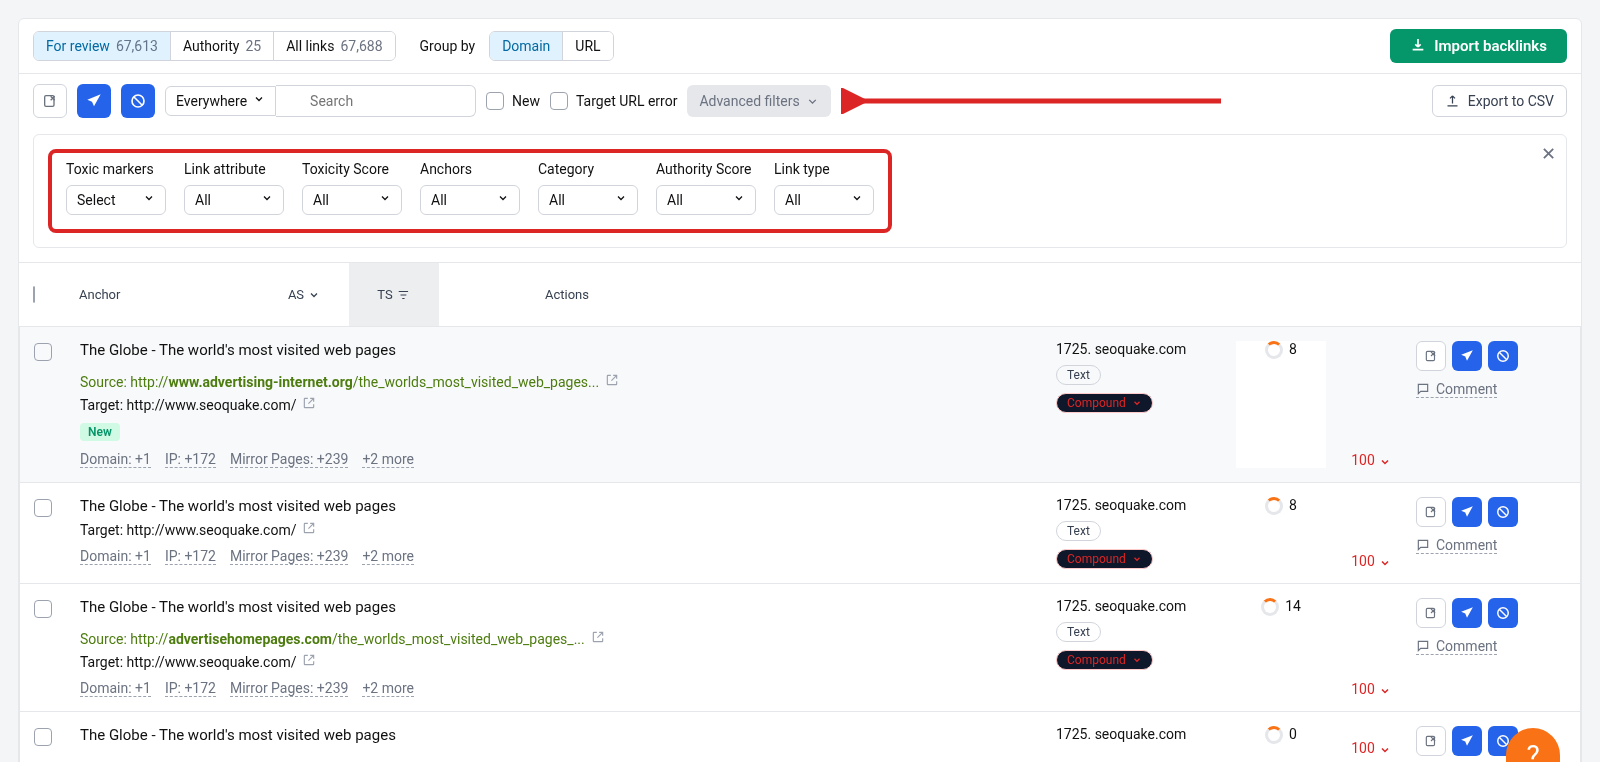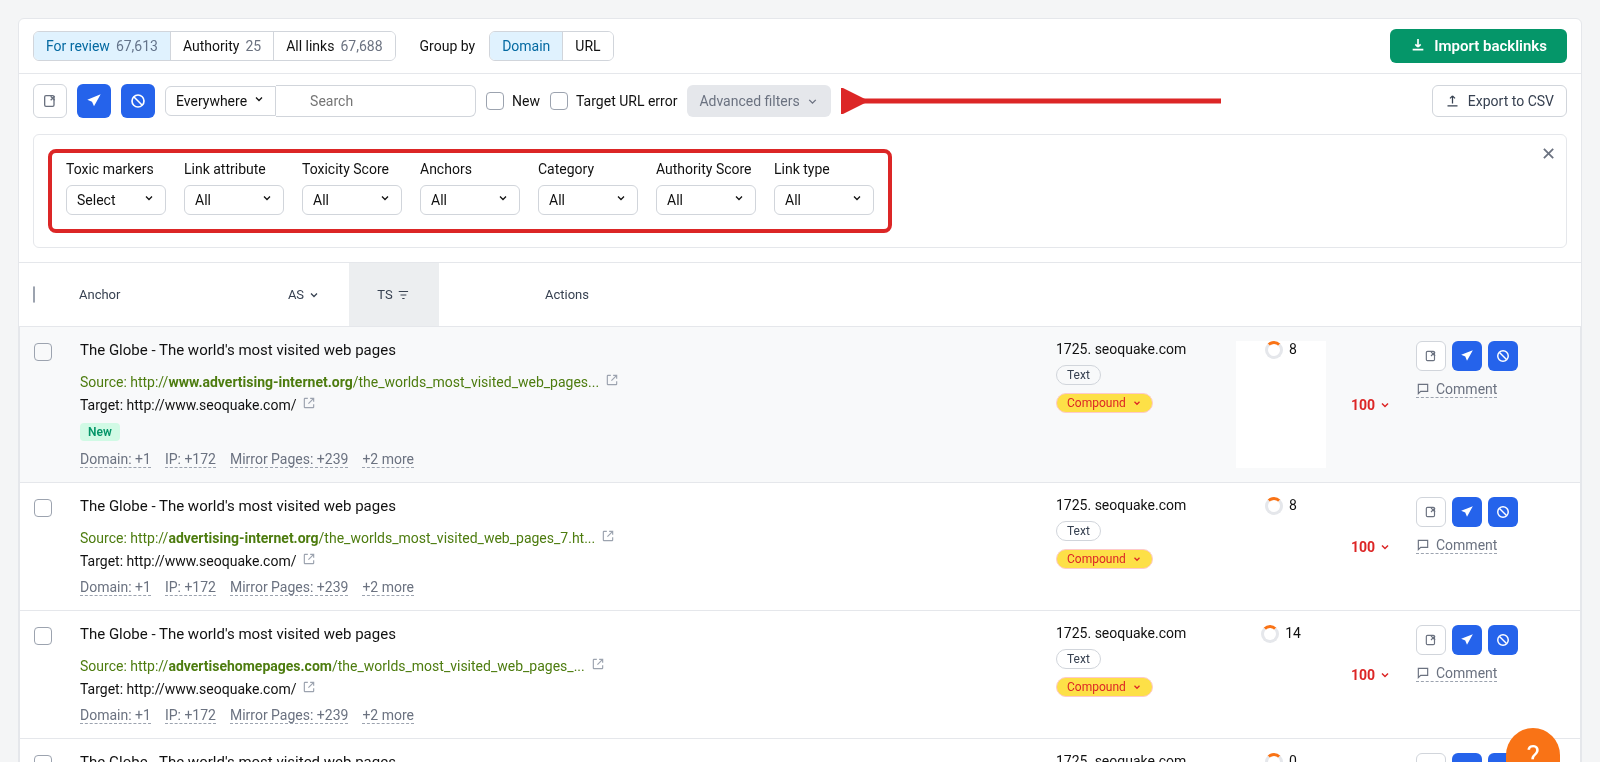--- a/index.html
+++ b/index.html
@@ -48,24 +48,24 @@
   .title{color:#111;font-size:15px}
   .src-line{margin-top:14px;color:#4d7c0f}
   .bold{font-weight:700}
   .ext{color:#9ca3af;margin-left:6px}
   .tgt-line{margin-top:6px;color:#111}
   .badges{margin-top:10px;display:flex;gap:14px;flex-wrap:wrap;align-items:center}
   .pill-new{background:#d1fae5;color:#059669;font-size:12px;padding:2px 8px;border-radius:4px;font-weight:600}
   .meta{color:#6b7280;font-size:14px;border-bottom:1px dashed #9ca3af;cursor:pointer}
   .anchor-col .anc-domain{font-size:14px;color:#111}
   .anc-pill{display:inline-block;border:1px solid #d1d5db;border-radius:12px;padding:2px 10px;font-size:12px;color:#374151;margin-top:8px;cursor:pointer}
-  .anc-pill.red{background:#fde047;color:#dc2626;border-color:#fecaca;display:inline-flex;align-items:center;gap:6px}
+  .anc-pill.red{background:#0f172a;color:#dc2626;border-color:#fecaca;display:inline-flex;align-items:center;gap:6px}
   .as-col{display:flex;align-items:flex-start;justify-content:center;gap:6px}
   .ring{width:18px;height:18px;border:3px solid #e5e7eb;border-top-color:#f97316;border-radius:50%}
-  .ts-col{color:#dc2626;font-weight:700;display:flex;align-items:center;justify-content:center;gap:4px}
+  .ts-col{color:#dc2626;font-weight:400;display:flex;align-items:flex-end;justify-content:center;gap:4px}
   .actions-col{display:flex;flex-direction:column;align-items:flex-start;gap:10px}
   .act-row{display:flex;gap:6px}
   .sq.sm{width:30px;height:30px}
   .comment{color:#6b7280;font-size:14px;display:flex;align-items:center;gap:6px;border-bottom:1px dashed #9ca3af;cursor:pointer}
   .fab{position:fixed;bottom:0;right:40px;width:54px;height:54px;background:#f97316;border-radius:50% 50% 0 0;color:#fff;font-size:28px;display:flex;align-items:center;justify-content:center;transform:translateY(20px);overflow:hidden}
   svg{flex-shrink:0}
   .table-head .col-main{display:flex;flex-direction:column}
   .table-wrap{border:1px solid #e5e7eb;border-top:none;border-radius:0 0 6px 6px;overflow:hidden}
 </style>
 </head>
@@ -319,23 +319,20 @@
               <path d="M4 4h16v12H8l-4 4V4z"></path>
             </svg>Comment</span>
     </div>
       </div>
       <div class="row">
     <div class="col-chk">
           <span class="chk"></span>
         </div>
     <div class="col-main">
       <div class="title">The Globe - The world's most visited web pages</div>
-      <div class="src-line">Source: http://<span class="bold">advertising-internet.org</span>/the_worlds_most_visited_web_pages_7.ht...<span class="ext"><svg width="14" height="14" viewBox="0 0 24 24" fill="none" stroke="currentColor" stroke-width="2">
-                <path d="M14 4h6v6M20 4l-9 9M10 4H5a1 1 0 00-1 1v14a1 1 0 001 1h14a1 1 0 001-1v-5"></path>
-              </svg></span></div>
           <div class="tgt-line">Target: http://www.seoquake.com/<span class="ext"><svg width="14" height="14" viewBox="0 0 24 24" fill="none" stroke="currentColor" stroke-width="2">
                 <path d="M14 4h6v6M20 4l-9 9M10 4H5a1 1 0 00-1 1v14a1 1 0 001 1h14a1 1 0 001-1v-5"></path>
               </svg></span></div>
       <div class="badges">
             <span class="meta">Domain: +1</span>
             <span class="meta">IP: +172</span>
             <span class="meta">Mirror Pages: +239</span>
             <span class="meta">+2 more</span>
           </div>
     </div>

